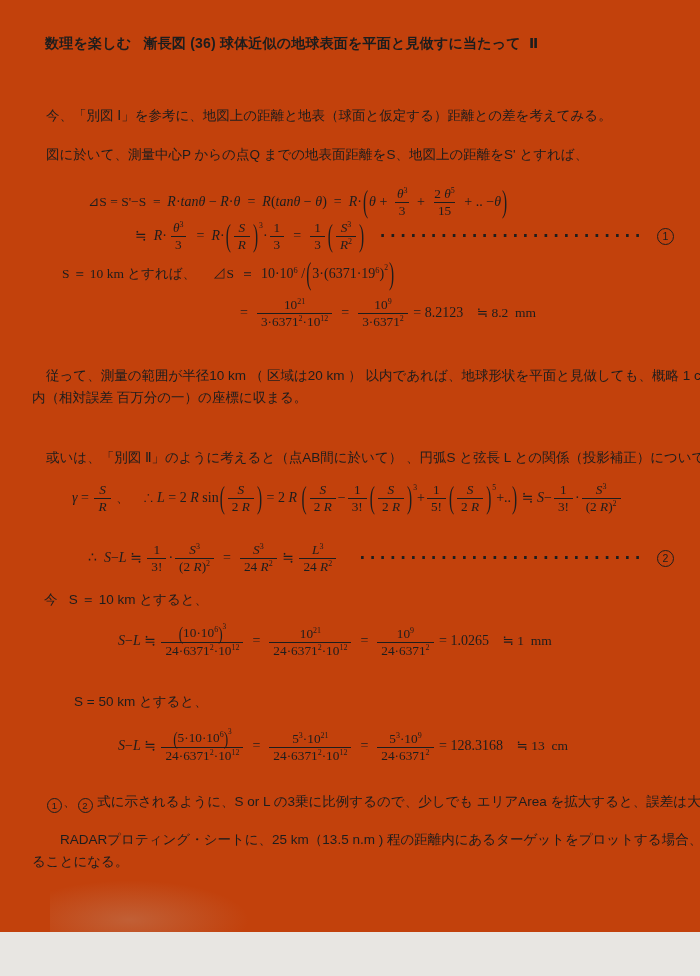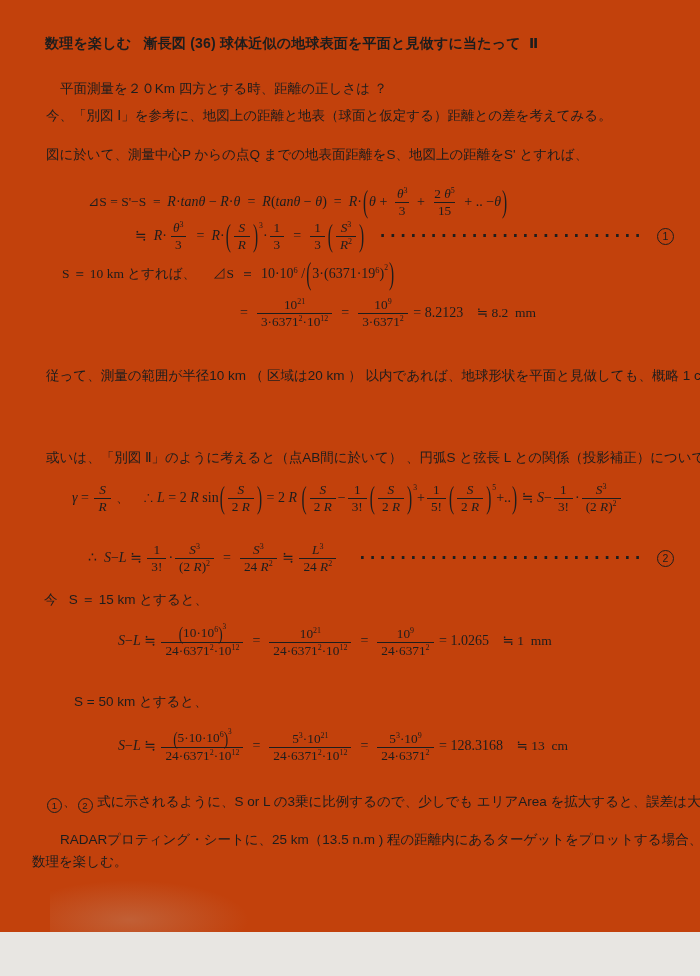--- a/index.html
+++ b/index.html
@@ -51,21 +51,20 @@
     filter:blur(1.2px);
   }
 </style>
 </head>
 <body>
 
 <div class="page">
 
   <div class="line title" style="top:33px;left:45px">数理を楽しむ   漸長図 (36) 球体近似の地球表面を平面と見做すに当たって  Ⅱ</div>
 
-  <div class="line" style="top:79px;left:60px">平面測量を２０Km 四方とする時、距離の正しさは ？</div>
 
   <div class="line" style="top:145px;left:46px">図に於いて、測量中心P からの点Q までの地表面距離をS、地図上の距離をS' とすれば、</div>
 
   <div class="line" style="top:106px;left:46px">今、「別図 Ⅰ」を参考に、地図上の距離と地表（球面と仮定する）距離との差を考えてみる。</div>
 
   <div class="fline" style="top:176px;left:88px;height:52px">
       <span class="mrow"><span class="u">⊿S = S'−S  =  </span><span class="i">R</span><span>·</span><span class="i">tanθ</span><span> − </span><span class="i">R</span><span>·</span><span class="i">θ</span><span>  =  </span><span class="i">R</span><span>(</span><span class="i">tanθ</span><span> − </span><span class="i">θ</span><span>)</span><span>  =  </span><span class="i">R</span><span>·</span><span class="bp2">(</span><span class="i">θ</span><span> + </span><span class="frac"><span class="fn"><span class="i">θ</span><span class="sup">3</span></span><span class="fd"><span>3</span></span></span><span> + </span><span class="frac"><span class="fn"><span>2 </span><span class="i">θ</span><span class="sup">5</span></span><span class="fd"><span>15</span></span></span><span> + .. −</span><span class="i">θ</span><span class="bp2">)</span></span>
     </div>
 
   <div class="fline" style="top:212px;left:135px;width:545px;height:48px">
@@ -79,47 +78,48 @@
   <div class="fline" style="top:252px;left:62px;height:44px">
       <span class="mrow"><span class="u">S ＝ 10 km とすれば、     ⊿S  ＝  </span><span>10·10</span><span class="sup">6</span><span> /</span><span class="bp2">(</span><span>3·</span><span>(</span><span>6371·19</span><span class="sup">6</span><span>)</span><span class="sup h2">2</span><span class="bp2">)</span></span>
     </div>
 
   <div class="fline" style="top:290px;left:240px;height:46px">
       <span class="mrow"><span>=  </span><span class="frac"><span class="fn"><span>10</span><span class="sup">21</span></span><span class="fd"><span>3·6371</span><span class="sup">2</span><span>·10</span><span class="sup">12</span></span></span><span>  =  </span><span class="frac"><span class="fn"><span>10</span><span class="sup">9</span></span><span class="fd"><span>3·6371</span><span class="sup">2</span></span></span><span> = 8.2123</span><span class="u">    ≒ 8.2  mm</span></span>
     </div>
 
 
   <div class="line" style="top:366px;left:46px">従って、測量の範囲が半径10 km （ 区域は20 km ） 以内であれば、地球形状を平面と見做しても、概略 1 cm 以</div>
+  <div class="line" style="top:388px;left:32px">内（相対誤差 百万分の一）の座標に収まる。</div>
 
   <div class="line" style="top:448px;left:46px">或いは、「別図 Ⅱ」のように考えると（点AB間に於いて） 、円弧S と弦長 L との関係（投影補正）について</div>
 
   <div class="fline" style="top:472px;left:72px;height:52px">
       <span class="mrow"><span class="i">γ</span><span> = </span><span class="frac"><span class="fn"><span class="i">S</span></span><span class="fd"><span class="i">R</span></span></span><span class="u"> 、    ∴ </span><span class="i">L</span><span> = 2 </span><span class="i">R</span><span> sin</span><span class="bp2">(</span><span class="frac"><span class="fn"><span class="i">S</span></span><span class="fd"><span>2 </span><span class="i">R</span></span></span><span class="bp2">)</span><span> = 2 </span><span class="i">R</span><span> </span><span class="bp2">(</span><span class="frac"><span class="fn"><span class="i">S</span></span><span class="fd"><span>2 </span><span class="i">R</span></span></span><span>−</span><span class="frac"><span class="fn"><span>1</span></span><span class="fd"><span>3!</span></span></span><span class="bp2">(</span><span class="frac"><span class="fn"><span class="i">S</span></span><span class="fd"><span>2 </span><span class="i">R</span></span></span><span class="bp2">)</span><span class="sup h">3</span><span>+</span><span class="frac"><span class="fn"><span>1</span></span><span class="fd"><span>5!</span></span></span><span class="bp2">(</span><span class="frac"><span class="fn"><span class="i">S</span></span><span class="fd"><span>2 </span><span class="i">R</span></span></span><span class="bp2">)</span><span class="sup h">5</span><span>+..</span><span class="bp2">)</span><span> ≒ </span><span class="i">S</span><span>−</span><span class="frac"><span class="fn"><span>1</span></span><span class="fd"><span>3!</span></span></span><span>·</span><span class="frac"><span class="fn"><span class="i">S</span><span class="sup">3</span></span><span class="fd"><span>(2 </span><span class="i">R</span><span>)</span><span class="sup">2</span></span></span></span>
     </div>
 
   <div class="fline" style="top:534px;left:88px;width:592px;height:48px">
       <span class="mrow"><span>∴  </span><span class="i">S</span><span>−</span><span class="i">L</span><span> ≒ </span><span class="frac"><span class="fn"><span>1</span></span><span class="fd"><span>3!</span></span></span><span>·</span><span class="frac"><span class="fn"><span class="i">S</span><span class="sup">3</span></span><span class="fd"><span>(2 </span><span class="i">R</span><span>)</span><span class="sup">2</span></span></span><span>  =  </span><span class="frac"><span class="fn"><span class="i">S</span><span class="sup">3</span></span><span class="fd"><span>24 </span><span class="i">R</span><span class="sup">2</span></span></span><span> ≒ </span><span class="frac"><span class="fn"><span class="i">L</span><span class="sup">3</span></span><span class="fd"><span>24 </span><span class="i">R</span><span class="sup">2</span></span></span></span>
     <span class="leader">
       <span class="dots">····························</span>
       <span class="cnum">2</span>
     </span>
   </div>
 
-  <div class="line" style="top:590px;left:44px">今   S ＝ 15 km とすると、</div>
+  <div class="line" style="top:590px;left:44px">今   S ＝ 10 km とすると、</div>
 
   <div class="fline" style="top:614px;left:118px;height:56px">
       <span class="mrow"><span class="i">S</span><span>−</span><span class="i">L</span><span> ≒ </span><span class="frac"><span class="fn"><span class="bp1">(</span><span>10·10</span><span class="sup">6</span><span class="bp1">)</span><span class="sup h2">3</span></span><span class="fd"><span>24·6371</span><span class="sup">2</span><span>·10</span><span class="sup">12</span></span></span><span>  =  </span><span class="frac"><span class="fn"><span>10</span><span class="sup">21</span></span><span class="fd"><span>24·6371</span><span class="sup">2</span><span>·10</span><span class="sup">12</span></span></span><span>  =  </span><span class="frac"><span class="fn"><span>10</span><span class="sup">9</span></span><span class="fd"><span>24·6371</span><span class="sup">2</span></span></span><span> = 1.0265</span><span class="u">    ≒ 1  mm</span></span>
     </div>
 
   <div class="line" style="top:692px;left:74px">S = 50 km とすると、</div>
 
   <div class="fline" style="top:718px;left:118px;height:58px">
       <span class="mrow"><span class="i">S</span><span>−</span><span class="i">L</span><span> ≒ </span><span class="frac"><span class="fn"><span class="bp1">(</span><span>5·10·10</span><span class="sup">6</span><span class="bp1">)</span><span class="sup h2">3</span></span><span class="fd"><span>24·6371</span><span class="sup">2</span><span>·10</span><span class="sup">12</span></span></span><span>  =  </span><span class="frac"><span class="fn"><span>5</span><span class="sup">3</span><span>·10</span><span class="sup">21</span></span><span class="fd"><span>24·6371</span><span class="sup">2</span><span>·10</span><span class="sup">12</span></span></span><span>  =  </span><span class="frac"><span class="fn"><span>5</span><span class="sup">3</span><span>·10</span><span class="sup">9</span></span><span class="fd"><span>24·6371</span><span class="sup">2</span></span></span><span> = 128.3168</span><span class="u">    ≒ 13  cm</span></span>
     </div>
 
   <div class="line" style="top:792px;left:46px"><span class="cnum small">1</span><span>、</span><span class="cnum small">2</span><span> 式に示されるように、S or L の3乗に比例するので、少しでも エリアArea を拡大すると、誤差は大きくなる。</span></div>
 
   <div class="line" style="top:830px;left:60px">RADARプロティング・シートに、25 km（13.5 n.m ) 程の距離内にあるターゲットをプロットする場合、この様な誤差が入</div>
-  <div class="line" style="top:852px;left:32px">数理を楽しむ。</div>
+  <div class="line" style="top:852px;left:32px">ることになる。</div>
 
   <div class="smudge"></div>
   <div class="footerfade"></div>
 </div>
 
 </body></html>

